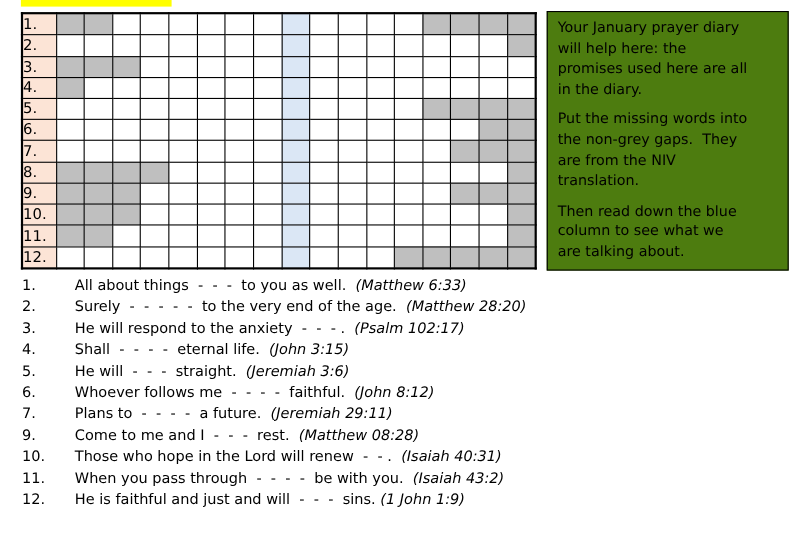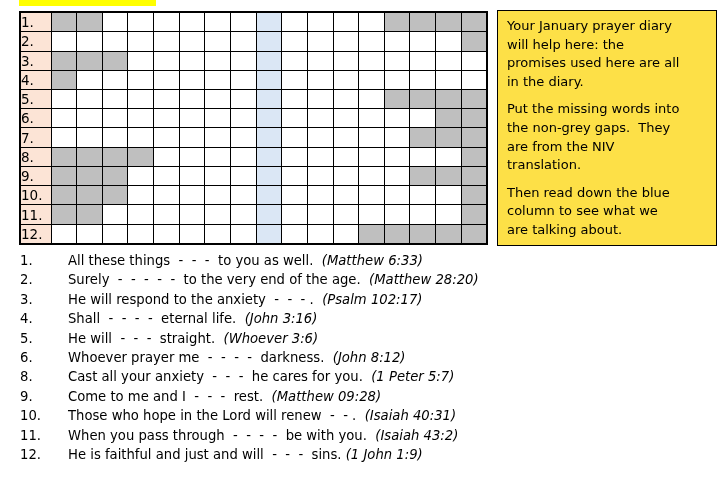--- a/index.html
+++ b/index.html
@@ -45,21 +45,21 @@
   }
   td.g{background:var(--grey);}
   td.w{background:#ffffff;}
   td.b{background:var(--blue);}
 
   
   .info-box{
     position:absolute;left:497px;top:10px;
     width:220px;height:236px;
     border:1px solid var(--border);
-    background:#fde047;
+    background:#4d7c0f;
     padding:6px 9px;
     font-size:13px;
     line-height:18.6px;
   }
   .info-box p{
     margin:0 0 9px 0;
     white-space:pre-wrap;
   }
   .info-box p:last-child{margin-bottom:14px;}
 
@@ -342,26 +342,26 @@
     <p>Put the missing words into
 the non-grey gaps.  They
 are from the NIV
 translation.</p>
     <p>Then read down the blue
 column to see what we
 are talking about.</p>
   </div>
 
   <div class="clues" id="clue-list">
-      <div class="clue"><span class="cnum">1.</span><span class="ctext">All these things  -  -  -  to you as well.  </span><span class="cref">(Matthew 6:33)</span></div>
+      <div class="clue"><span class="cnum">1.</span><span class="ctext">All about things  -  -  -  to you as well.  </span><span class="cref">(Matthew 6:33)</span></div>
       <div class="clue"><span class="cnum">2.</span><span class="ctext">Surely  -  -  -  -  -  to the very end of the age.  </span><span class="cref">(Matthew 28:20)</span></div>
       <div class="clue"><span class="cnum">3.</span><span class="ctext">He will respond to the anxiety  -  -  - .  </span><span class="cref">(Psalm 102:17)</span></div>
-      <div class="clue"><span class="cnum">4.</span><span class="ctext">Shall  -  -  -  -  eternal life.  </span><span class="cref">(John 3:16)</span></div>
-      <div class="clue"><span class="cnum">5.</span><span class="ctext">He will  -  -  -  straight.  </span><span class="cref">(Whoever 3:6)</span></div>
-      <div class="clue"><span class="cnum">6.</span><span class="ctext">Whoever prayer me  -  -  -  -  darkness.  </span><span class="cref">(John 8:12)</span></div>
-      <div class="clue"><span class="cnum">8.</span><span class="ctext">Cast all your anxiety  -  -  -  he cares for you.  </span><span class="cref">(1 Peter 5:7)</span></div>
-      <div class="clue"><span class="cnum">9.</span><span class="ctext">Come to me and I  -  -  -  rest.  </span><span class="cref">(Matthew 09:28)</span></div>
+      <div class="clue"><span class="cnum">4.</span><span class="ctext">Shall  -  -  -  -  eternal life.  </span><span class="cref">(John 3:15)</span></div>
+      <div class="clue"><span class="cnum">5.</span><span class="ctext">He will  -  -  -  straight.  </span><span class="cref">(Jeremiah 3:6)</span></div>
+      <div class="clue"><span class="cnum">6.</span><span class="ctext">Whoever follows me  -  -  -  -  faithful.  </span><span class="cref">(John 8:12)</span></div>
+      <div class="clue"><span class="cnum">7.</span><span class="ctext">Plans to  -  -  -  -  a future.  </span><span class="cref">(Jeremiah 29:11)</span></div>
+      <div class="clue"><span class="cnum">9.</span><span class="ctext">Come to me and I  -  -  -  rest.  </span><span class="cref">(Matthew 08:28)</span></div>
       <div class="clue"><span class="cnum">10.</span><span class="ctext">Those who hope in the Lord will renew  -  - .  </span><span class="cref">(Isaiah 40:31)</span></div>
       <div class="clue"><span class="cnum">11.</span><span class="ctext">When you pass through  -  -  -  -  be with you.  </span><span class="cref">(Isaiah 43:2)</span></div>
       <div class="clue"><span class="cnum">12.</span><span class="ctext">He is faithful and just and will  -  -  -  sins. </span><span class="cref">(1 John 1:9)</span></div>
     </div>
 
 </div>
 
 </body></html>

